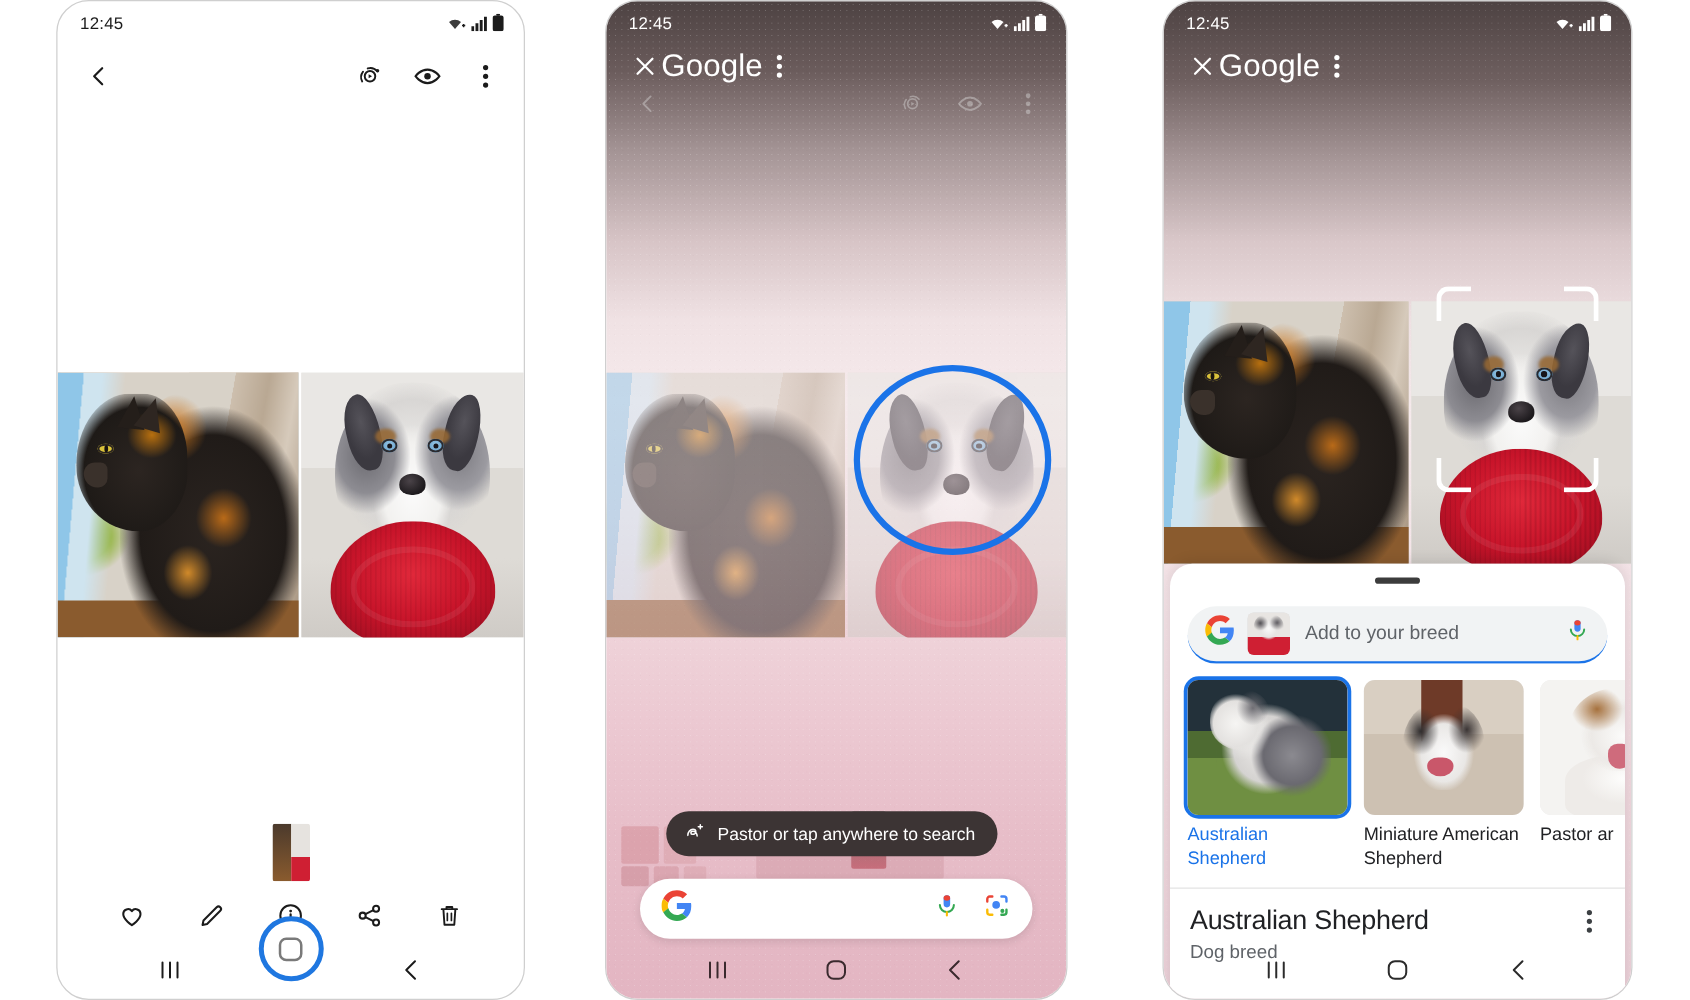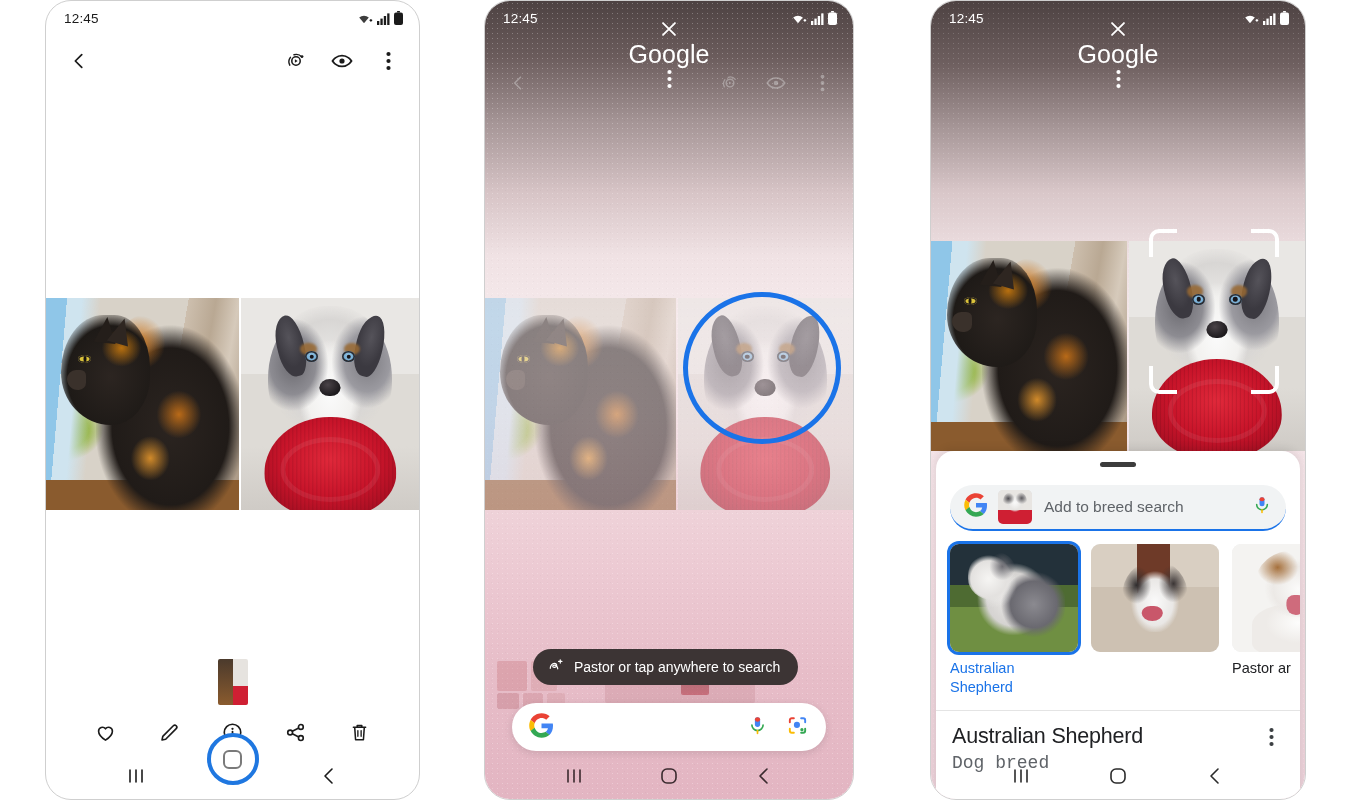--- a/index.html
+++ b/index.html
@@ -236,22 +236,22 @@
   .lens-noise {
     position: absolute; inset: 0; z-index: 6; opacity: .5;
     background-image:
       radial-gradient(rgba(255,255,255,.55) .6px, transparent .7px),
       radial-gradient(rgba(0,0,0,.05) .6px, transparent .7px);
     background-size: 5px 5px, 7px 7px;
     background-position: 0 0, 3px 4px;
   }
   .lens-header {
     position: absolute; top: 34px; left: 0; width: 100%; height: 44px;
-    display: flex; align-items: center; justify-content: center;
-    padding: 0 18px; z-index: 25; flex-direction: column;
+    display: flex; align-items: center; justify-content: flex-start;
+    padding: 0 18px; z-index: 25;
   }
   .google-word {
     font-family: "Liberation Sans", sans-serif;
     font-size: 25px; color: #fff; font-weight: 400; letter-spacing: .1px;
   }
   .ghost-header {
     position: absolute; top: 60px; left: 0; width: 100%; height: 40px;
     display: flex; align-items: center; justify-content: space-between;
     padding: 0 18px 0 20px; z-index: 20; opacity: .42;
   }
@@ -346,21 +346,21 @@
   .card.sel .card-img { box-shadow: 0 0 0 3px #1a73e8; border-radius: 9px; }
   .card-label { margin-top: 7px; font-size: 14.5px; line-height: 1.35; color: #202124; }
   .card.sel .card-label { color: #1a73e8; }
 
   .breed-block {
     border-top: 1px solid #e4e4e4; margin-top: 12px;
     padding: 13px 16px 0; display: flex; justify-content: space-between;
     align-items: flex-start;
   }
   .breed-title { font-size: 21.5px; color: #202124; letter-spacing: -.2px; }
-  .breed-sub { font-size: 18px; color: #5f6368; margin-top: 4px; font-family: Liberation Mono, monospace; }
+  .breed-sub { font-size: 15px; color: #5f6368; margin-top: 4px; }
 
   
   .art-aussie-field {
     position:absolute; inset:0;
     background:
       linear-gradient(to bottom, #23313a 0 38%, #4e6b32 38% 58%, #6f8f42 58% 100%);
   }
   .aussie-body {
     position:absolute; left:18%; top:14%; width:72%; height:78%;
     background:
@@ -863,21 +863,21 @@
           <svg width="24" height="24" viewBox="0 0 48 48">
             <path fill="#EA4335" d="M24 9.5c3.5 0 6.6 1.2 9 3.6l6.7-6.7C35.6 2.6 30.2.5 24 .5 14.8.5 6.9 5.8 3.1 13.5l7.8 6.1C12.7 13.9 17.9 9.5 24 9.5z"></path>
             <path fill="#4285F4" d="M46.1 24.6c0-1.6-.1-3.1-.4-4.6H24v9.1h12.4c-.5 2.9-2.2 5.3-4.6 7l7.6 5.9c4.4-4.1 6.7-10.1 6.7-17.4z"></path>
             <path fill="#FBBC05" d="M10.9 28.6c-.5-1.5-.8-3-.8-4.6s.3-3.2.8-4.6l-7.8-6.1C1.3 16.5.4 20.1.4 24s.9 7.5 2.7 10.7l7.8-6.1z"></path>
             <path fill="#34A853" d="M24 47.5c6.2 0 11.5-2.1 15.4-5.6l-7.6-5.9c-2.1 1.4-4.8 2.3-7.8 2.3-6.1 0-11.3-4.4-13.1-10.2l-7.8 6.1C6.9 42.2 14.8 47.5 24 47.5z"></path>
           </svg>
         </span>
         <span class="as-thumb">
           <span class="as-thumb-art"></span>
         </span>
-        <span class="as-placeholder">Add to breed search</span>
+        <span class="as-placeholder">Add to your breed</span>
         <span>
           <svg width="20" height="20" viewBox="0 0 24 24">
             <rect x="9" y="2.6" width="6" height="11" rx="3" fill="#4285F4"></rect>
             <rect x="9" y="2.6" width="6" height="5" rx="3" fill="#EA4335"></rect>
             <path d="M5.6 11.4a6.4 6.4 0 0 0 12.8 0" fill="none" stroke="#34A853" stroke-width="1.9" stroke-linecap="round"></path>
             <path d="M12 17.8v3.2" stroke="#FBBC05" stroke-width="1.9" stroke-linecap="round"></path>
           </svg>
         </span>
       </div>
 
@@ -890,20 +890,21 @@
           </div>
           <div class="card-label">Australian Shepherd</div>
         </div>
         <div class="card">
           <div class="card-img">
             <span class="art-mini"></span>
             <span class="mini-door"></span>
             <span class="mini-head"></span>
             <span class="mini-tongue"></span>
           </div>
+          <div class="card-label">Miniature American Shepherd</div>
         </div>
         <div class="card">
           <div class="card-img">
             <span class="art-pastor"></span>
             <span class="pastor-body"></span>
             <span class="pastor-head"></span>
             <span class="pastor-tongue"></span>
           </div>
           <div class="card-label">Pastor ar</div>
         </div>

